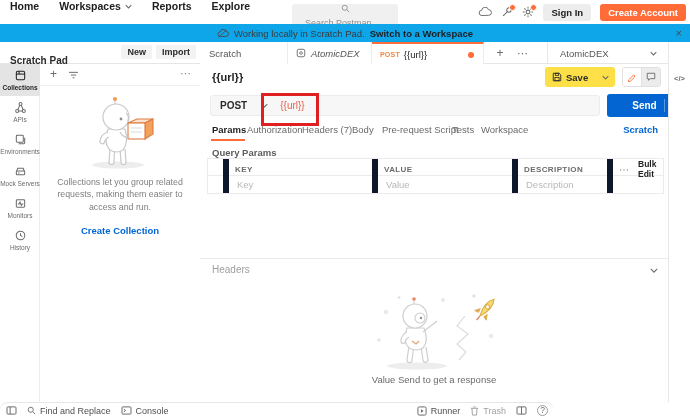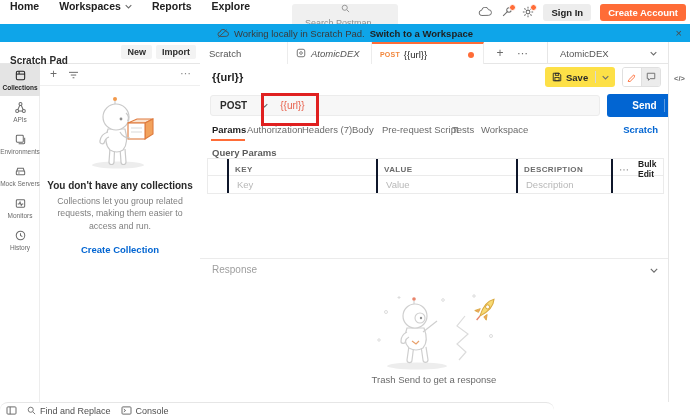--- a/index.html
+++ b/index.html
@@ -110,21 +110,21 @@
   .rtab.active{color:#1f1f1f;font-weight:600;}
   .rtab-underline{position:absolute;left:11px;top:21px;width:34px;height:2px;background:#FF6C37;}
   .cookies{position:absolute;right:10px;top:6px;font-size:9.5px;font-weight:700;color:#0265D2;cursor:pointer;}
 
   .qp-label{left:212px;top:147px;font-size:9.5px;font-weight:600;color:#5c5c5c;}
 
   
   .ptable{left:207px;top:158px;width:457px;border:1px solid #ebebeb;box-sizing:border-box;}
   .prow{display:grid;grid-template-columns:21px 149px 140px 95px 1fr;height:17px;box-sizing:border-box;}
   .prow.head{border-bottom:1px solid #ebebeb;}
-  .pcell{border-right:2px solid #0f172a;display:flex;align-items:center;padding-left:6px;box-sizing:border-box;}
+  .pcell{border-right:6px solid #0f172a;display:flex;align-items:center;padding-left:6px;box-sizing:border-box;}
   .pcell:last-child{border-right:0;}
   .phead{font-size:8px;font-weight:700;color:#6b6b6b;letter-spacing:.4px;}
   .pactions{display:flex;align-items:center;justify-content:flex-end;gap:8px;padding-right:6px;}
   .pmore{font-size:10px;color:#8a8a8a;letter-spacing:1px;cursor:pointer;}
   .pbulk{font-size:8.5px;font-weight:700;color:#1f1f1f;cursor:pointer;}
   .pcell input{border:0;outline:none;background:transparent;font-size:9.5px;color:#333;width:95%;
                font-family:"Liberation Sans",sans-serif;}
   .pcell input::placeholder{color:#b8b8b8;}
 
   
@@ -308,21 +308,20 @@
       <path d="M66 21 a6.5 6.5 0 0 1 1.5 8" fill="none" stroke="#c9c9c9" stroke-width="1.1"></path>
       <line x1="55" y1="12" x2="55" y2="8.5" stroke="#c9c9c9" stroke-width="1.1"></line>
       <circle cx="55" cy="7" r="2" fill="#F2994A"></circle>
       <path d="M68 31 l9-4 h16 l-8 4 z" fill="#FBE3CF" stroke="#DF7B3E" stroke-width="1.1"></path>
       <path d="M85 31 l8-4 v15 l-8 5 z" fill="#F2A25C" stroke="#DF7B3E" stroke-width="1.1"></path>
       <rect x="68" y="31" width="17" height="16" fill="#fff" stroke="#DF7B3E" stroke-width="1.1"></rect>
       <line x1="71" y1="36" x2="82" y2="36" stroke="#d9d9d9" stroke-width="1"></line>
       <line x1="71" y1="40" x2="82" y2="40" stroke="#d9d9d9" stroke-width="1"></line>
       <path d="M60 40 q3 6 10 6" fill="none" stroke="#c9c9c9" stroke-width="1.2"></path>
     </svg>
-    <div class="sb-empty-title">You don't have any collections</div>
     <div class="sb-empty-body">Collections let you group related requests, making them easier to access and run.</div>
     <div class="sb-empty-cta">Create Collection</div>
   </div>
 
   <div class="abs tabbar">
     <div class="tab tab-overview">
       <span>Scratch</span>
     </div>
     <div class="tab tab-collection">
       <svg viewBox="0 0 12 12" width="10" height="10">
@@ -441,21 +440,21 @@
           <input placeholder="Value" style="">
         </div>
       <div class="pcell">
           <input placeholder="Description" style="">
         </div>
       <div class="pcell"></div>
     </div>
   </div>
 
   <div class="abs resp-divider"></div>
-  <span class="abs resp-label">Response</span>
+  <span class="abs resp-label">Headers</span>
   <span class="abs resp-caret">
     <svg class="chev" viewBox="0 0 10 6" width="8" height="5">
         <polyline points="1,1 5,5 9,1" fill="none" stroke="currentColor" stroke-width="1.4"></polyline>
       </svg>
   </span>
 
   <div class="abs resp-empty">
     <svg viewBox="0 0 190 88" width="190" height="88">
       <ellipse cx="78" cy="82" rx="30" ry="3.5" fill="#ededed"></ellipse>
 
@@ -481,21 +480,21 @@
       <path d="M68 44 q-5 13 2 20 q7 4 14 0 q6-7 1-20 z" fill="#fff" stroke="#cfcfcf" stroke-width="1.2"></path>
       <path d="M84 48 l14-11" fill="none" stroke="#cfcfcf" stroke-width="1.2"></path>
       <path d="M68 48 q-6 3-6 9 a2.2 2.2 0 0 0 4.4.5 q.6-3 3.6-4.5" fill="#fff" stroke="#cfcfcf" stroke-width="1.2"></path>
       <circle cx="76" cy="32" r="12" fill="#fff" stroke="#cfcfcf" stroke-width="1.2"></circle>
       <circle cx="81" cy="34" r="5" fill="none" stroke="#cfcfcf" stroke-width="1.1"></circle>
       <circle cx="82" cy="34" r="1.2" fill="#8f8f8f"></circle>
       <line x1="75" y1="20" x2="75" y2="16.5" stroke="#cfcfcf" stroke-width="1.1"></line>
       <circle cx="75" cy="15" r="1.8" fill="#E8846B"></circle>
       <path d="M73 57 l4 3 3-3" fill="none" stroke="#E8A06B" stroke-width="1.2"></path>
     </svg>
-    <div class="resp-caption">Trash Send to get a response</div>
+    <div class="resp-caption">Value Send to get a response</div>
   </div>
 
   <div class="abs right-strip"></div>
   <span class="abs code-icon">&lt;/&gt;</span>
 
   <div class="abs statusbar">
     <div class="sb-left">
       <span class="status-icon">
         <svg viewBox="0 0 12 10" width="11" height="9">
             <rect x="1" y="1" width="10" height="8" rx="1" fill="none" stroke="currentColor" stroke-width="1.1"></rect>
@@ -510,15 +509,39 @@
         <span>Find and Replace</span>
       </span>
       <span class="status-item">
         <svg viewBox="0 0 12 10" width="11" height="9">
             <rect x="1" y="1" width="10" height="8" rx="1" fill="none" stroke="#6b6b6b" stroke-width="1.1"></rect>
             <polyline points="3,3.5 5,5 3,6.5" fill="none" stroke="#6b6b6b" stroke-width="1.1"></polyline>
           </svg>
         <span>Console</span>
       </span>
     </div>
+    <div class="sb-right">
+      <span class="status-item">
+        <svg viewBox="0 0 11 11" width="10" height="10">
+            <rect x="1" y="1" width="9" height="9" rx="1.5" fill="none" stroke="#6b6b6b" stroke-width="1.1"></rect>
+            <path d="M4.3 3.6 l3 1.9 -3 1.9z" fill="#6b6b6b"></path>
+          </svg>
+        <span>Runner</span>
+      </span>
+      <span class="status-item dim">
+        <svg viewBox="0 0 10 11" width="9" height="10">
+            <line x1="1" y1="2.5" x2="9" y2="2.5" stroke="#a3a3a3" stroke-width="1.1"></line>
+            <path d="M2.2 2.5 l.5 7.5 h4.6 l.5-7.5" fill="none" stroke="#a3a3a3" stroke-width="1.1"></path>
+            <line x1="3.8" y1="1" x2="6.2" y2="1" stroke="#a3a3a3" stroke-width="1.1"></line>
+          </svg>
+        <span>Trash</span>
+      </span>
+      <span class="status-icon">
+        <svg viewBox="0 0 12 10" width="11" height="9">
+            <rect x="1" y="1" width="10" height="8" rx="1" fill="none" stroke="currentColor" stroke-width="1.1"></rect>
+            <line x1="6" y1="1" x2="6" y2="9" stroke="currentColor" stroke-width="1.1"></line>
+          </svg>
+      </span>
+      <span class="help-glyph">?</span>
+    </div>
   </div>
 
 </div>
 
 </body></html>

